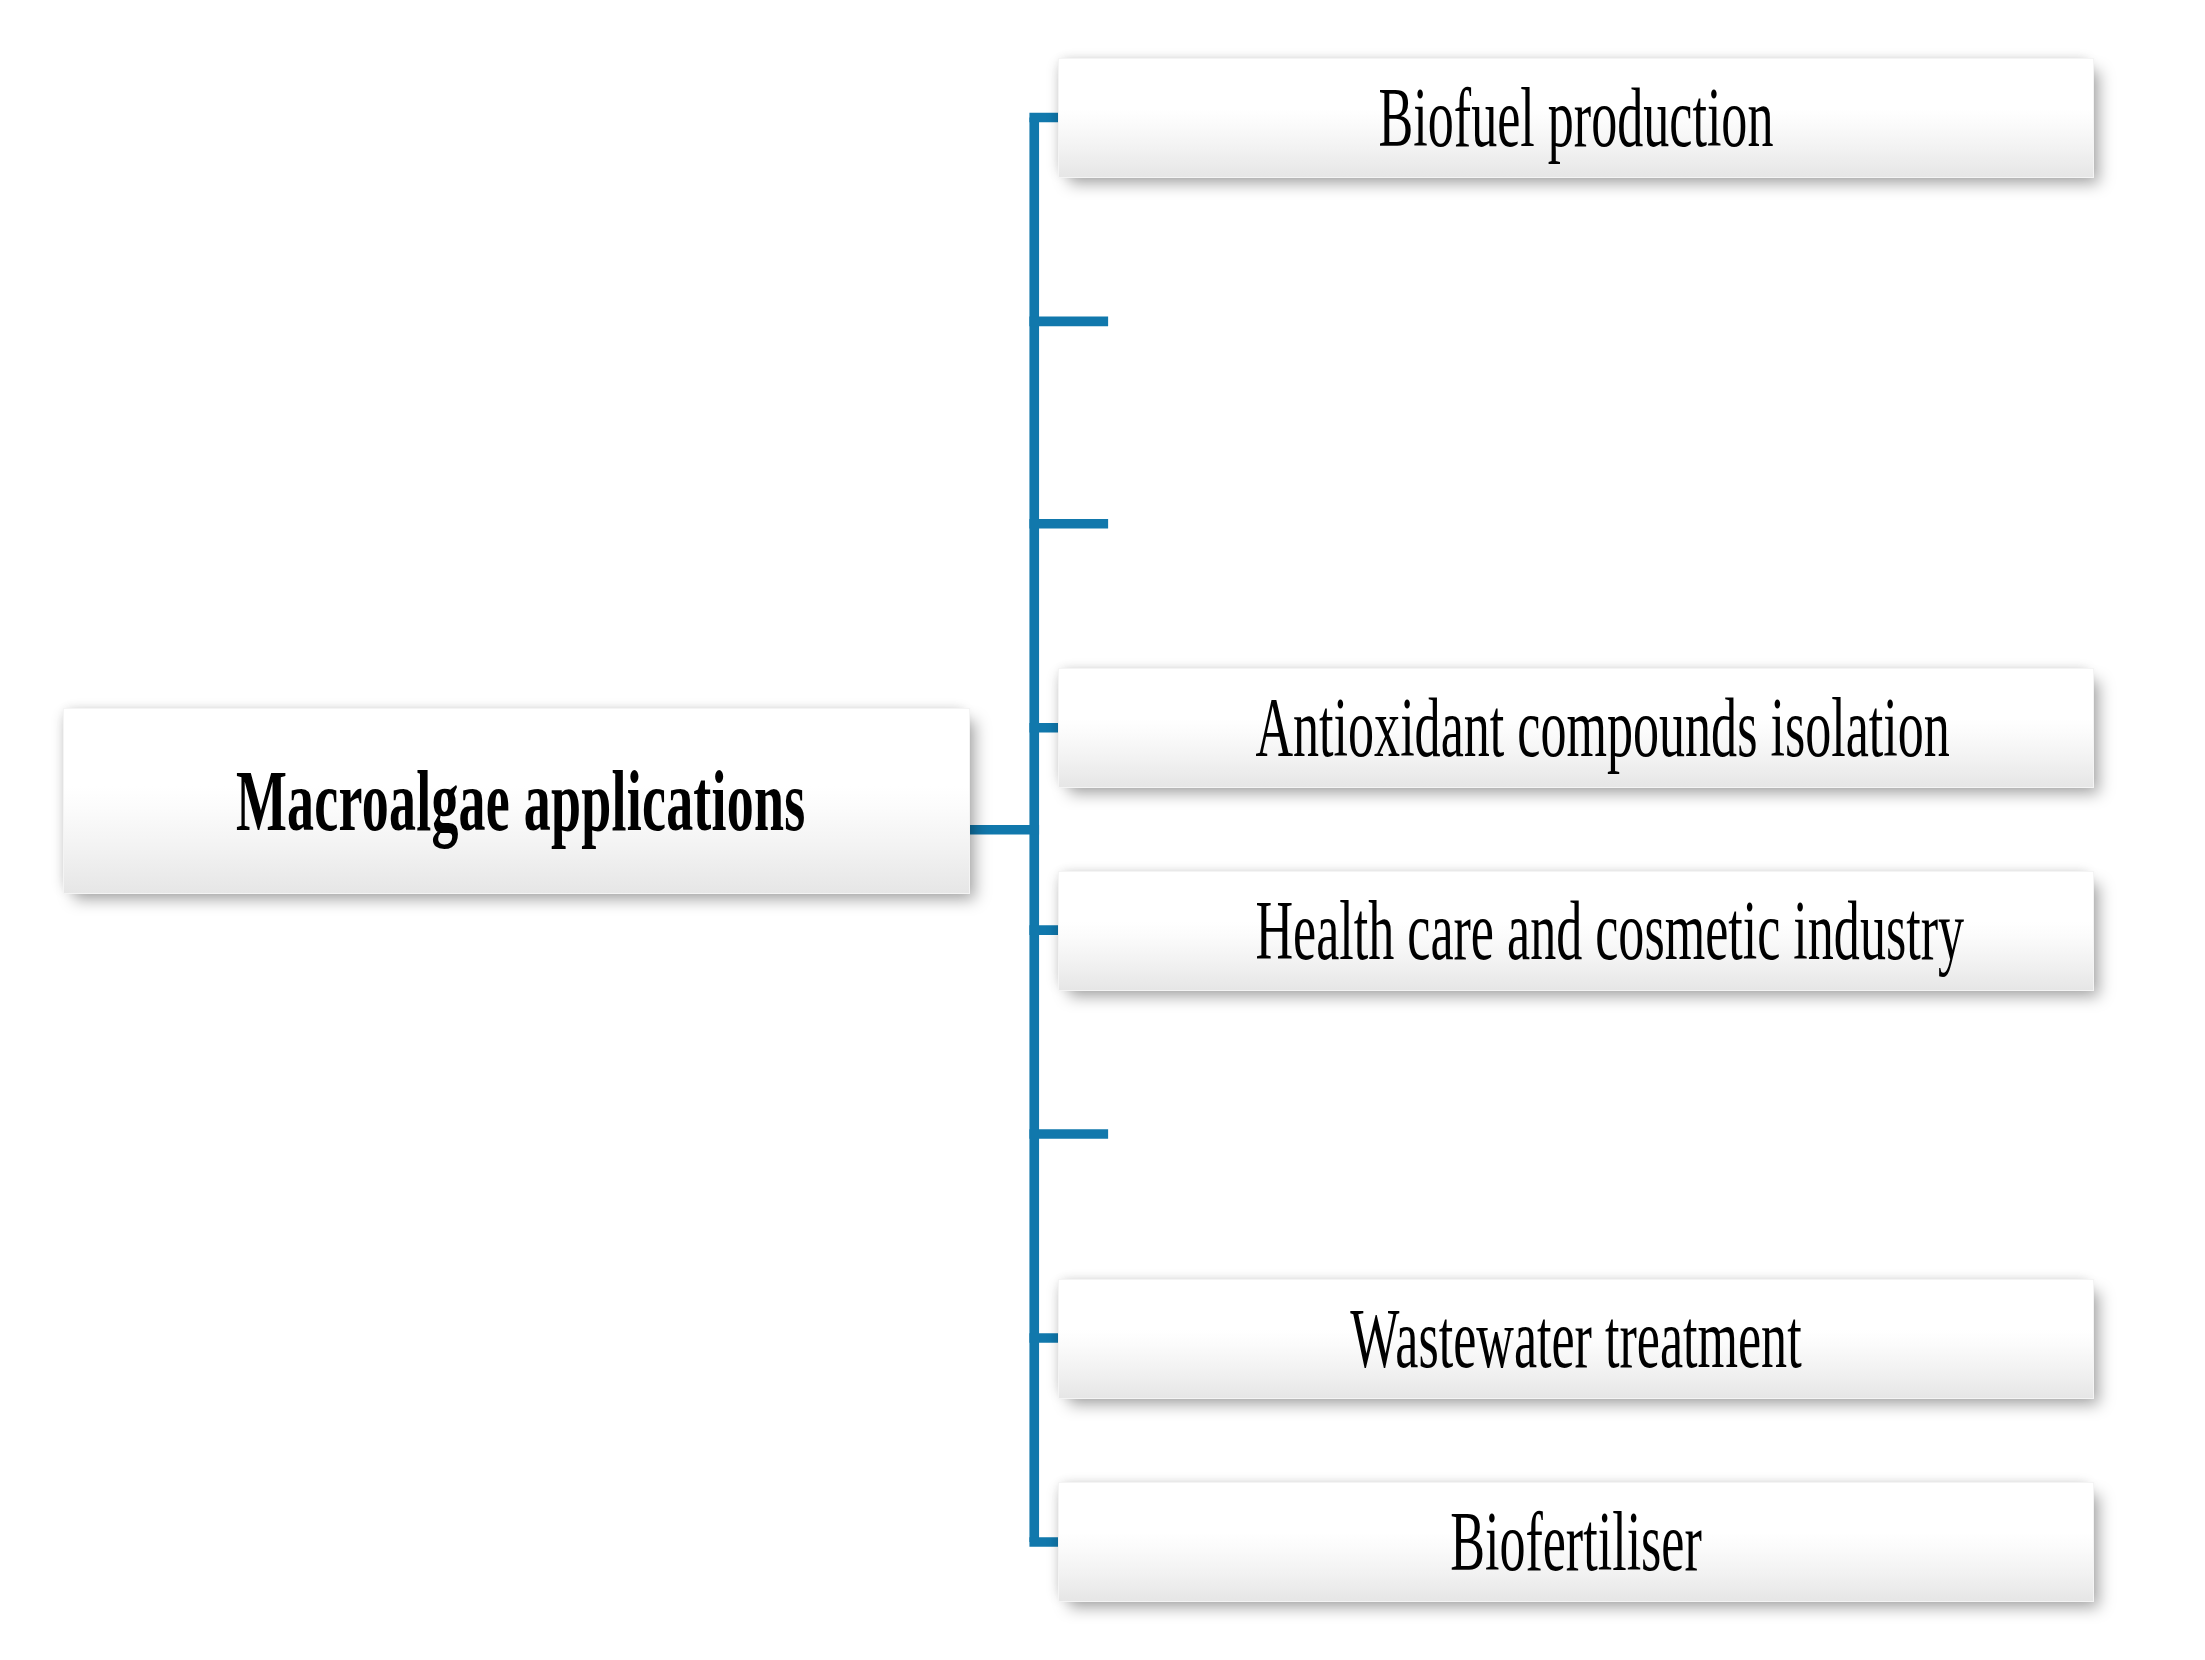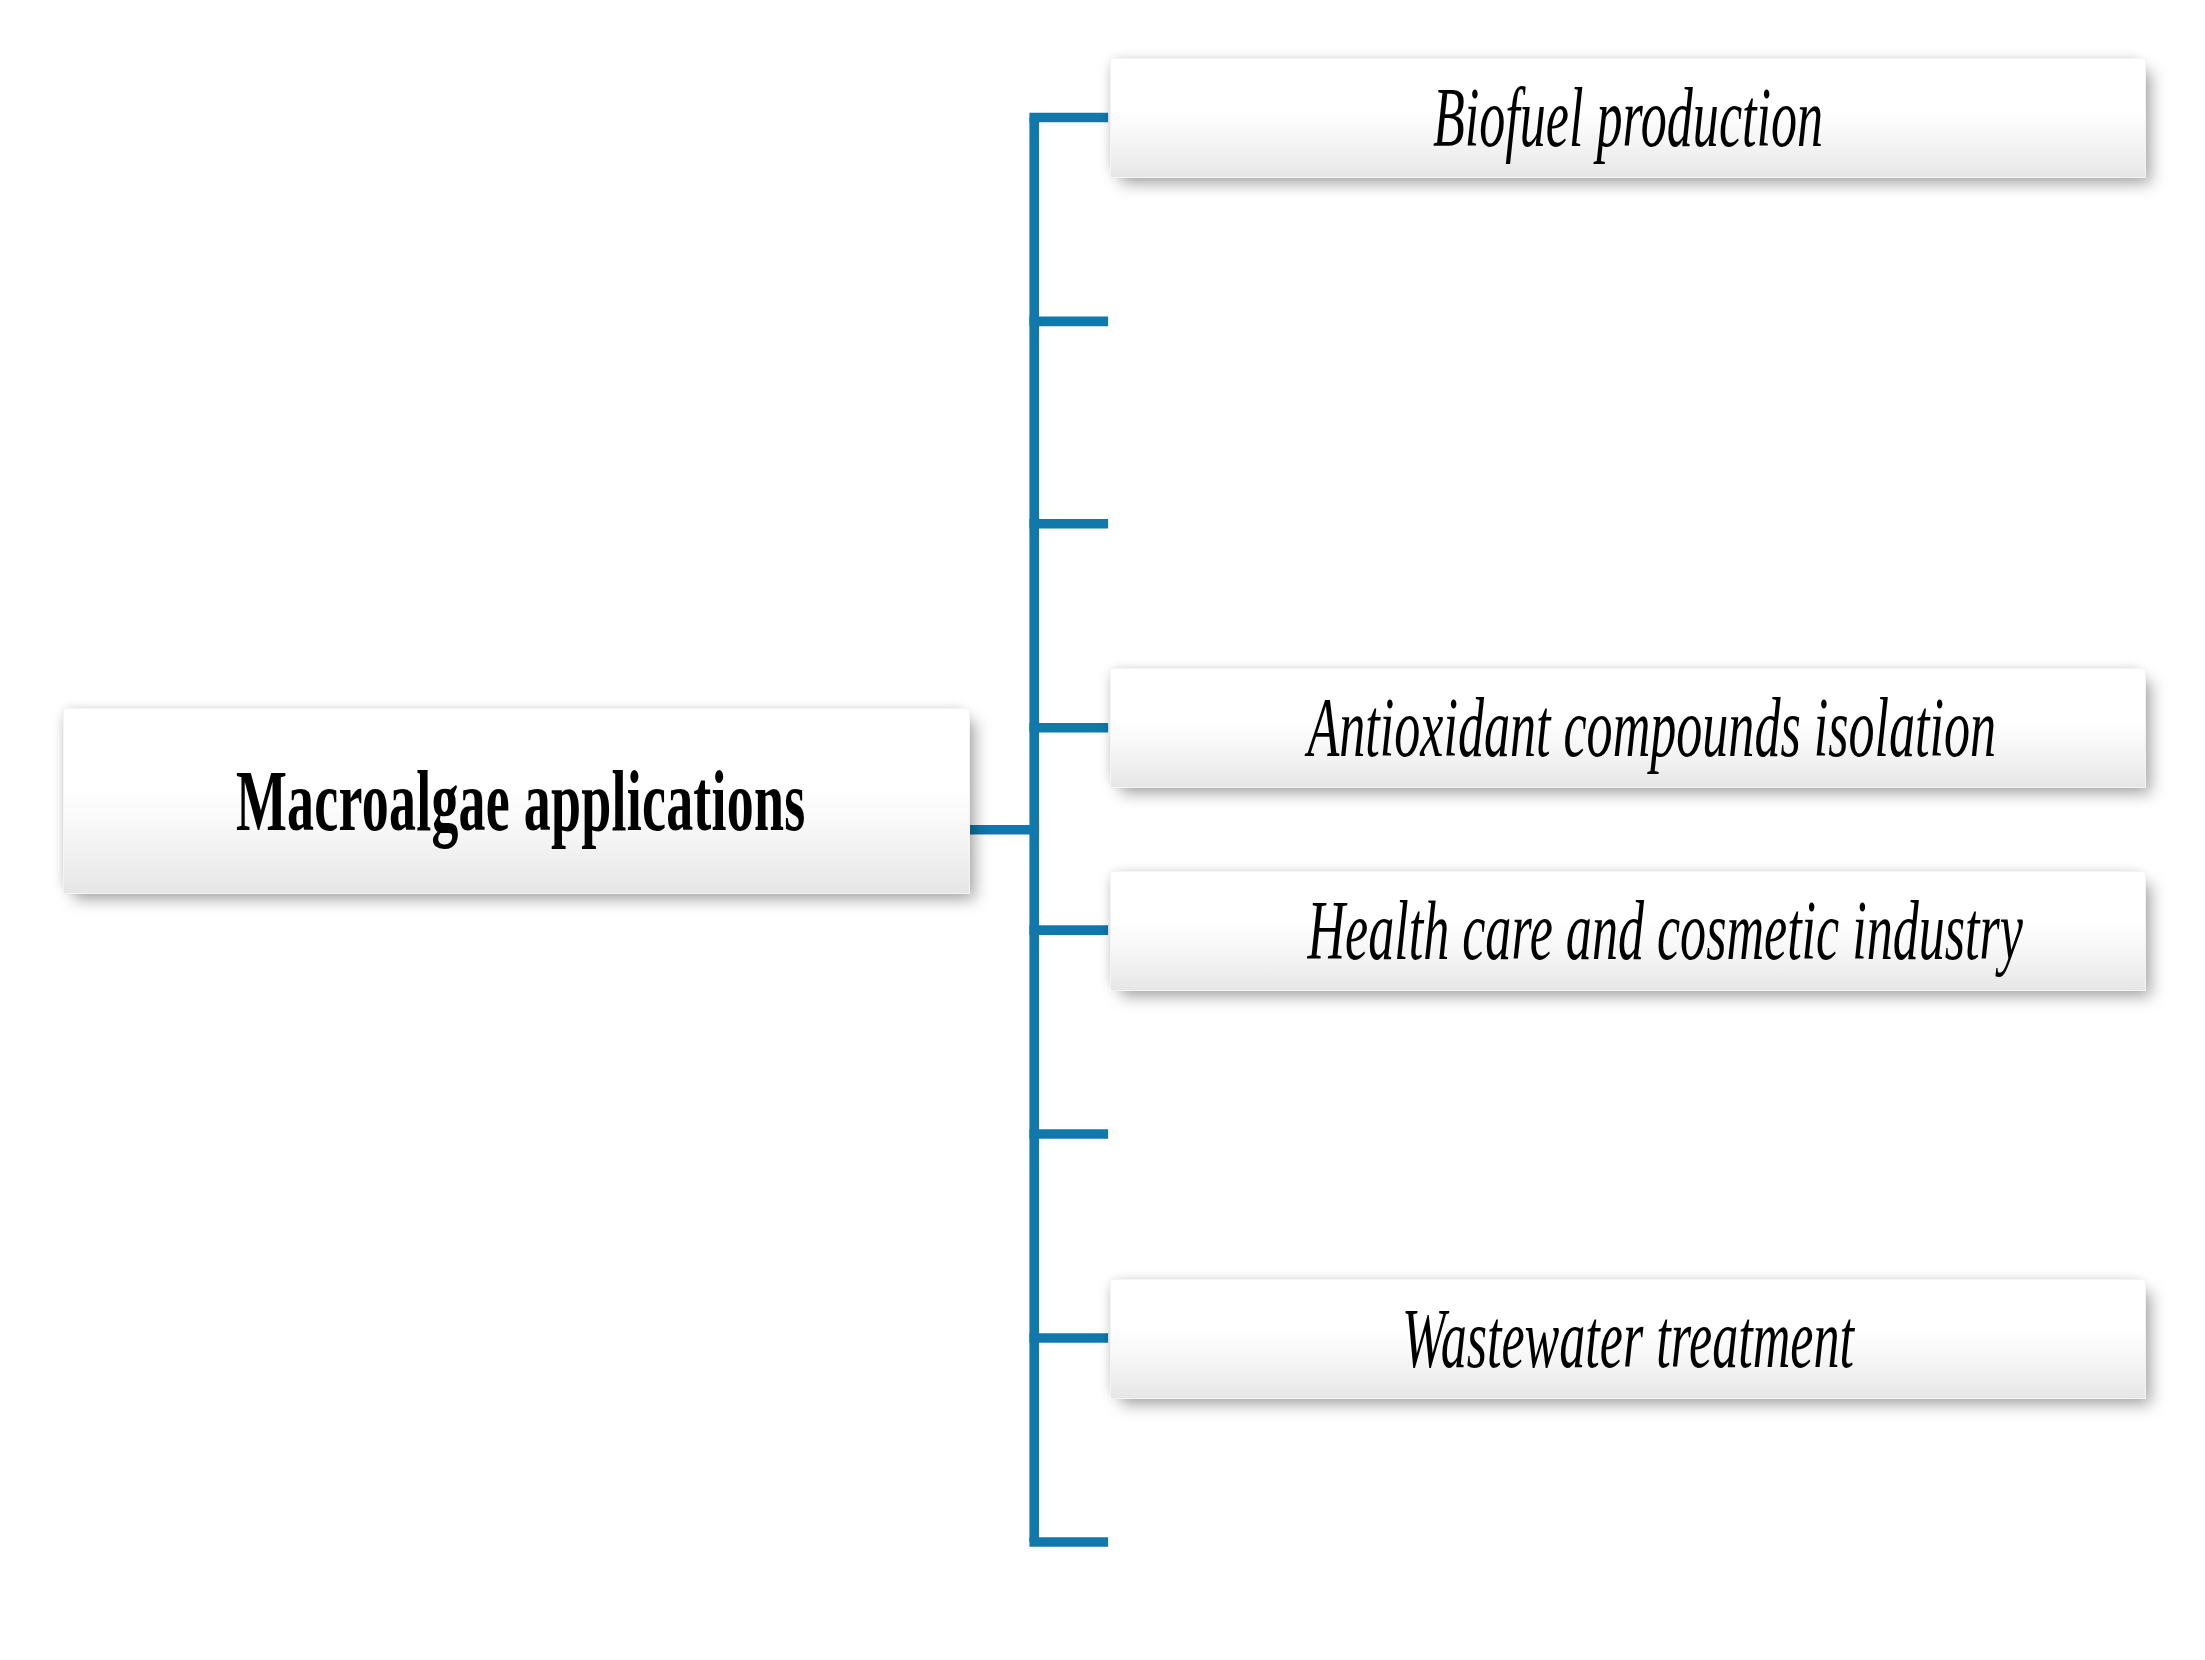--- a/index.html
+++ b/index.html
@@ -66,24 +66,23 @@
     height: 186px;
   }
   .node--root .node-label {
     font-size: 87px;
     font-weight: bold;
     letter-spacing: 0.4px;
   }
 
   
   .node--leaf {
-    left: 1110px;
+    left: 1058px;
     width: 1036px;
     height: 120px;
-    font-style: italic;
   }
   .node--leaf .node-label {
     font-size: 84px;
     font-weight: normal;
   }
 </style>
 </head>
 <body>
 
 <div id="canvas">
@@ -113,15 +112,18 @@
   </div>
   <div class="node node--leaf" style="top:871px">
     <span class="node-label">Health care and cosmetic industry</span>
   </div>
   <div class="node node--leaf" style="top:668px">
     <span class="node-label">Antioxidant compounds isolation</span>
   </div>
   <div class="node node--leaf" style="top:1279px">
     <span class="node-label">Wastewater treatment</span>
   </div>
+  <div class="node node--leaf" style="top:1482px">
+    <span class="node-label">Biofertiliser</span>
+  </div>
 
 </div>
 
 
 </body></html>

